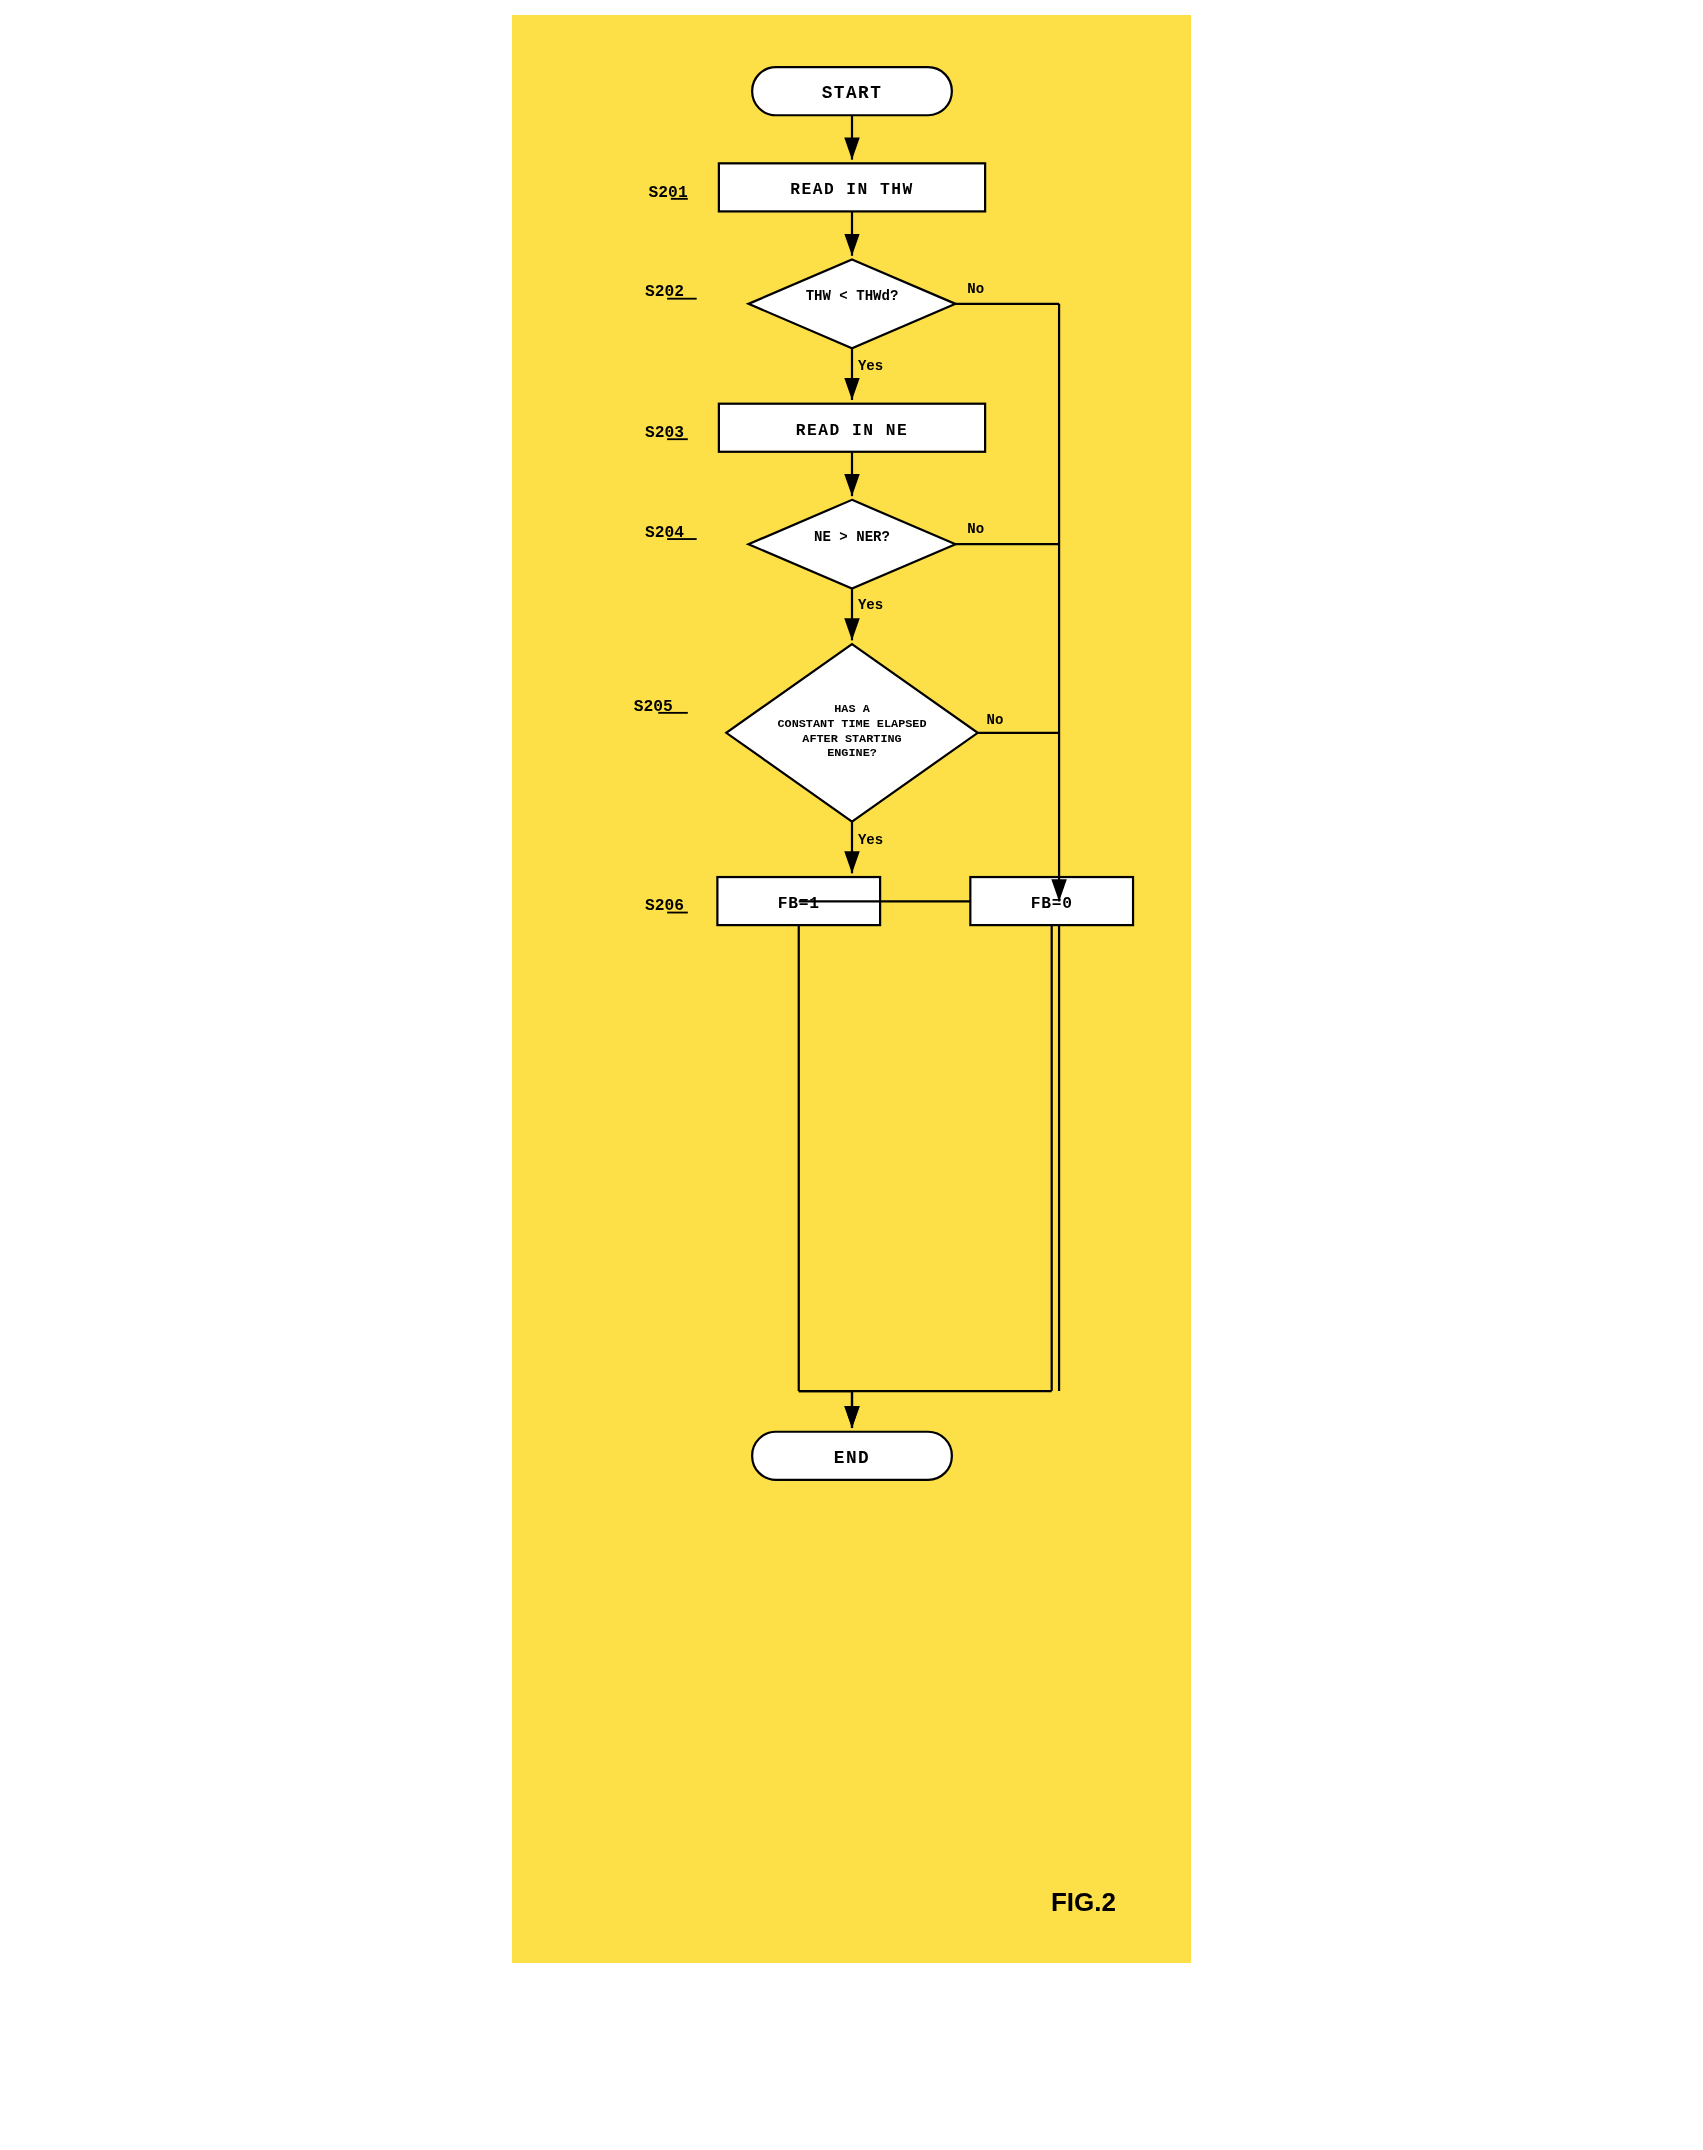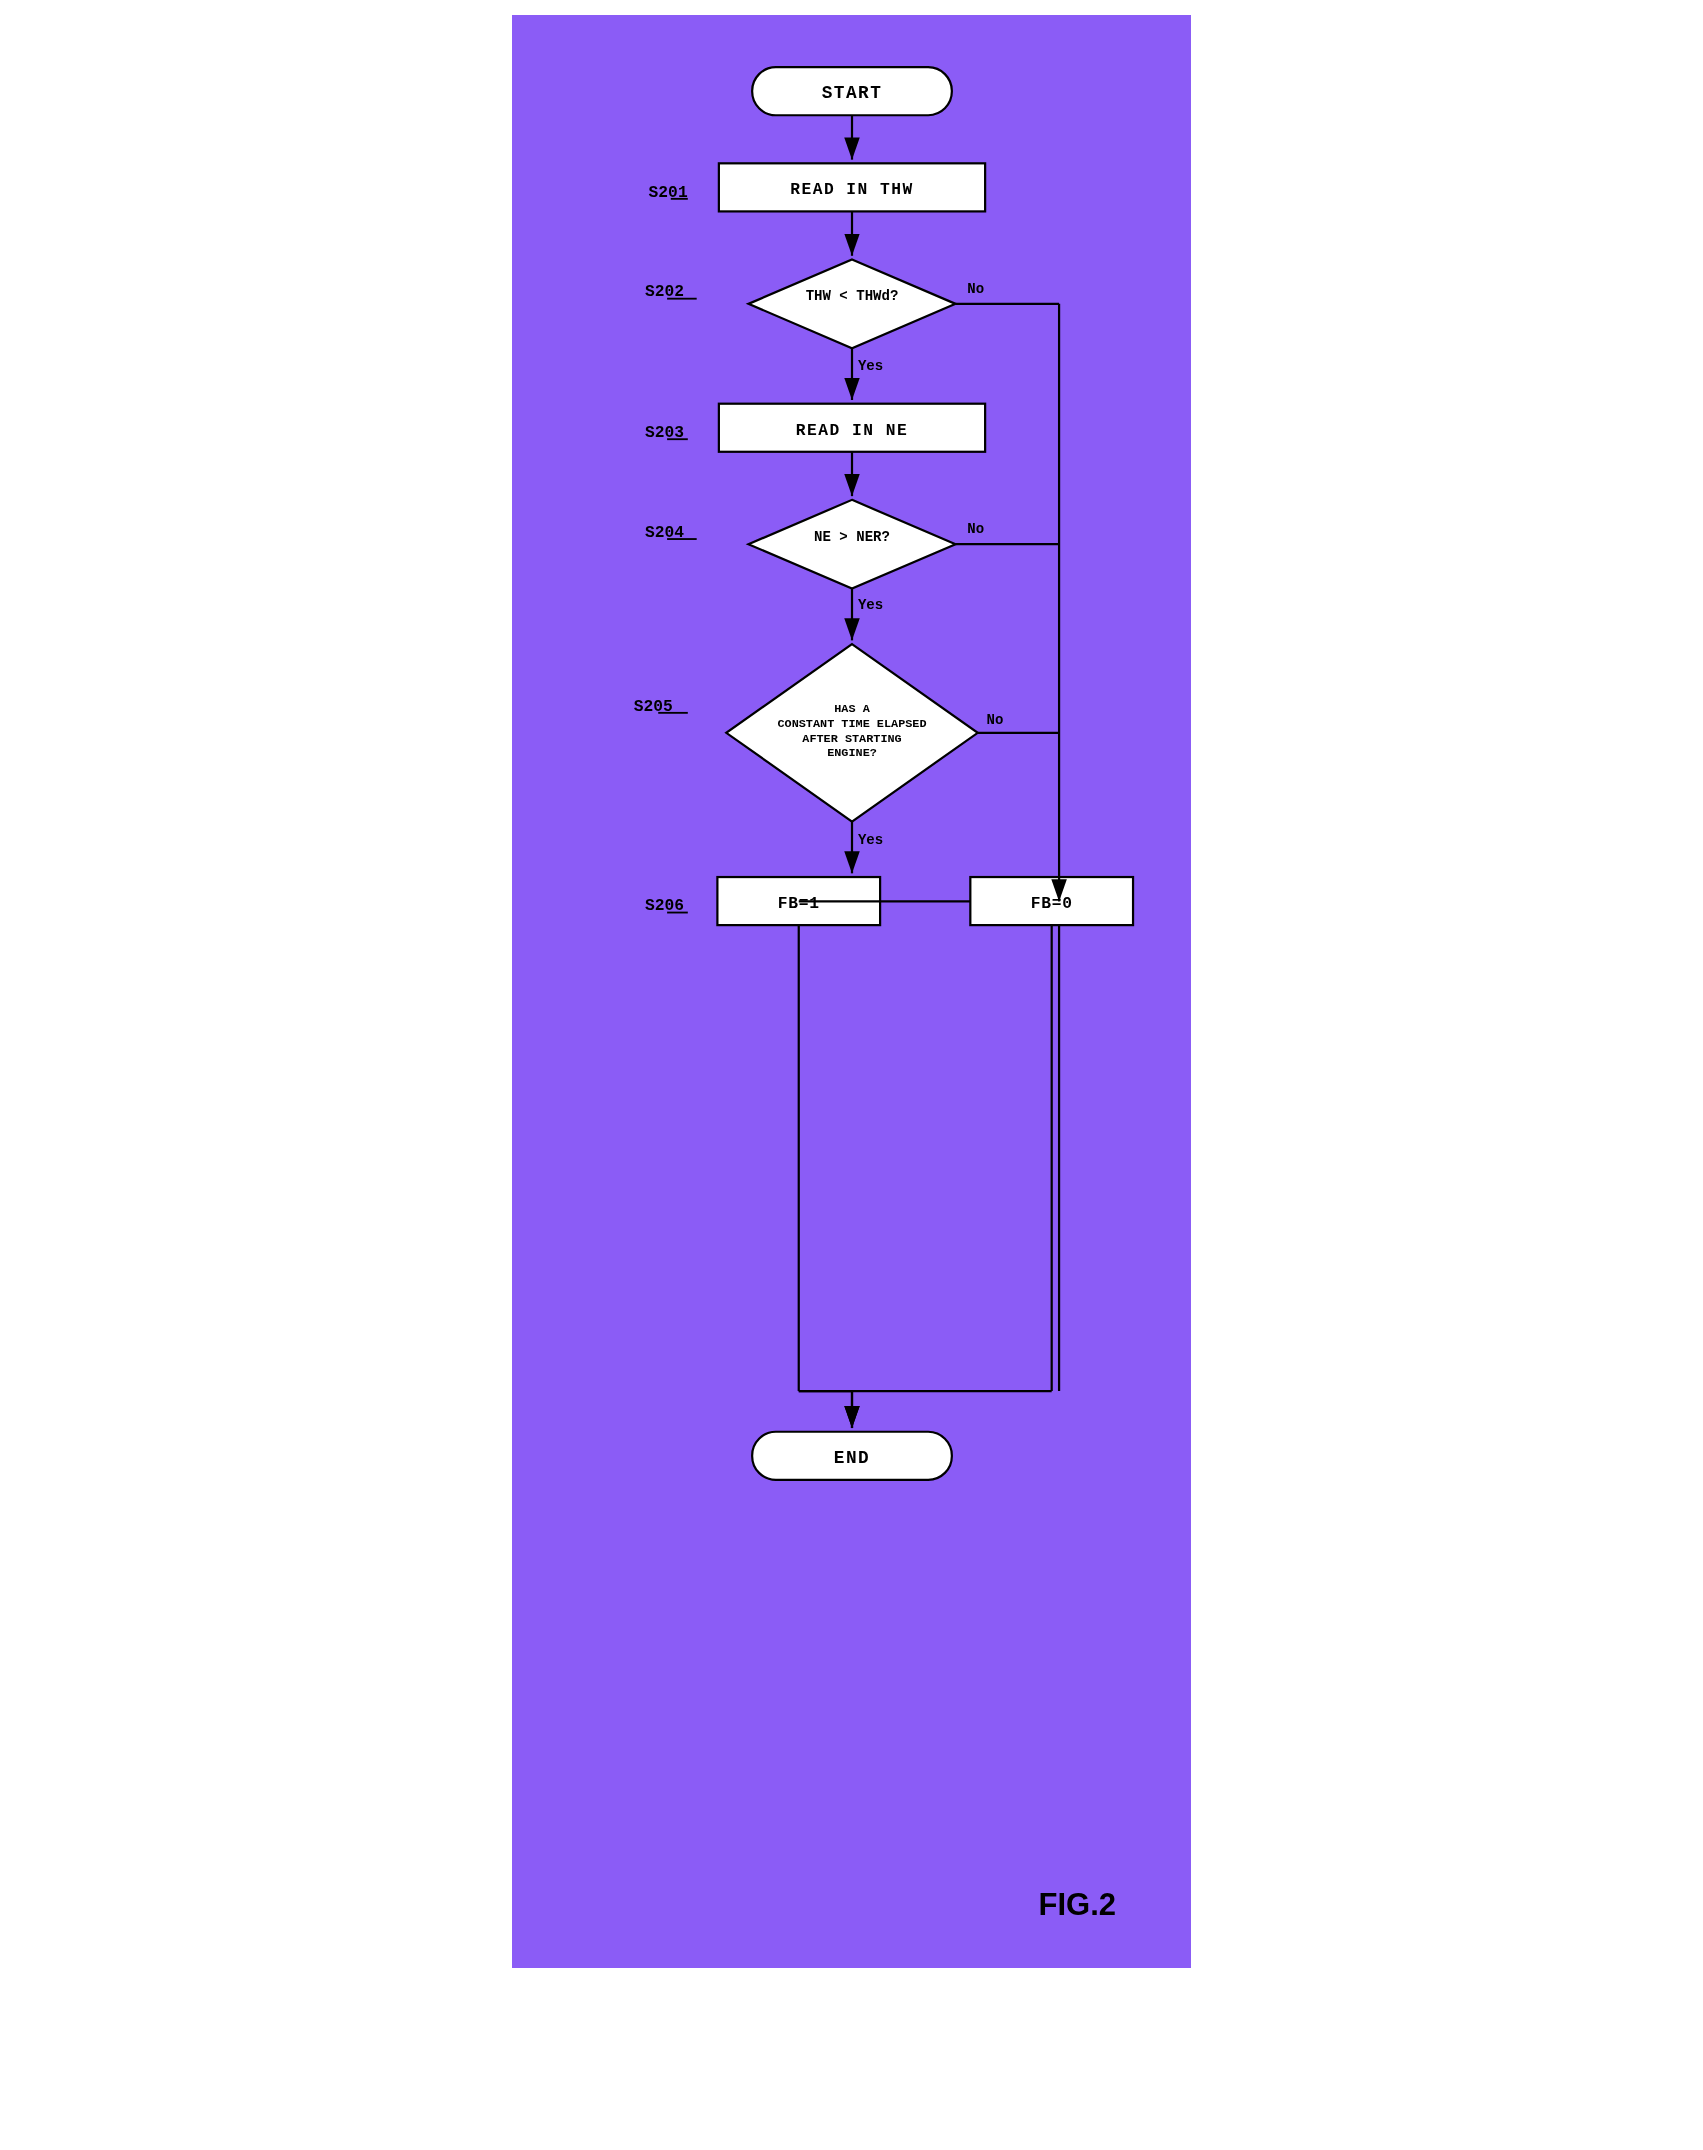--- a/index.html
+++ b/index.html
@@ -9,36 +9,36 @@
       font-family: 'Courier New', Courier, monospace;
       display: flex;
       justify-content: center;
       align-items: flex-start;
       min-height: 100vh;
       padding: 15px;
     }
 
     .page-container {
       width: 679px;
-      background: #8b5cf6;
+      background: #fde047;
       padding: 30px 15px 45px 15px;
       position: relative;
     }
 
     
     svg.flowchart-svg {
       width: 604px;
       height: 1812px;
       display: block;
       margin: 0 auto;
     }
 
     .fig-label {
       text-align: right;
-      font-size: 31px;
+      font-size: 26px;
       font-weight: bold;
       font-family: Arial, sans-serif;
       margin-top: 30px;
       padding-right: 60px;
     }
   </style>
 </head>
 <body>
 
 <div class="page-container">

